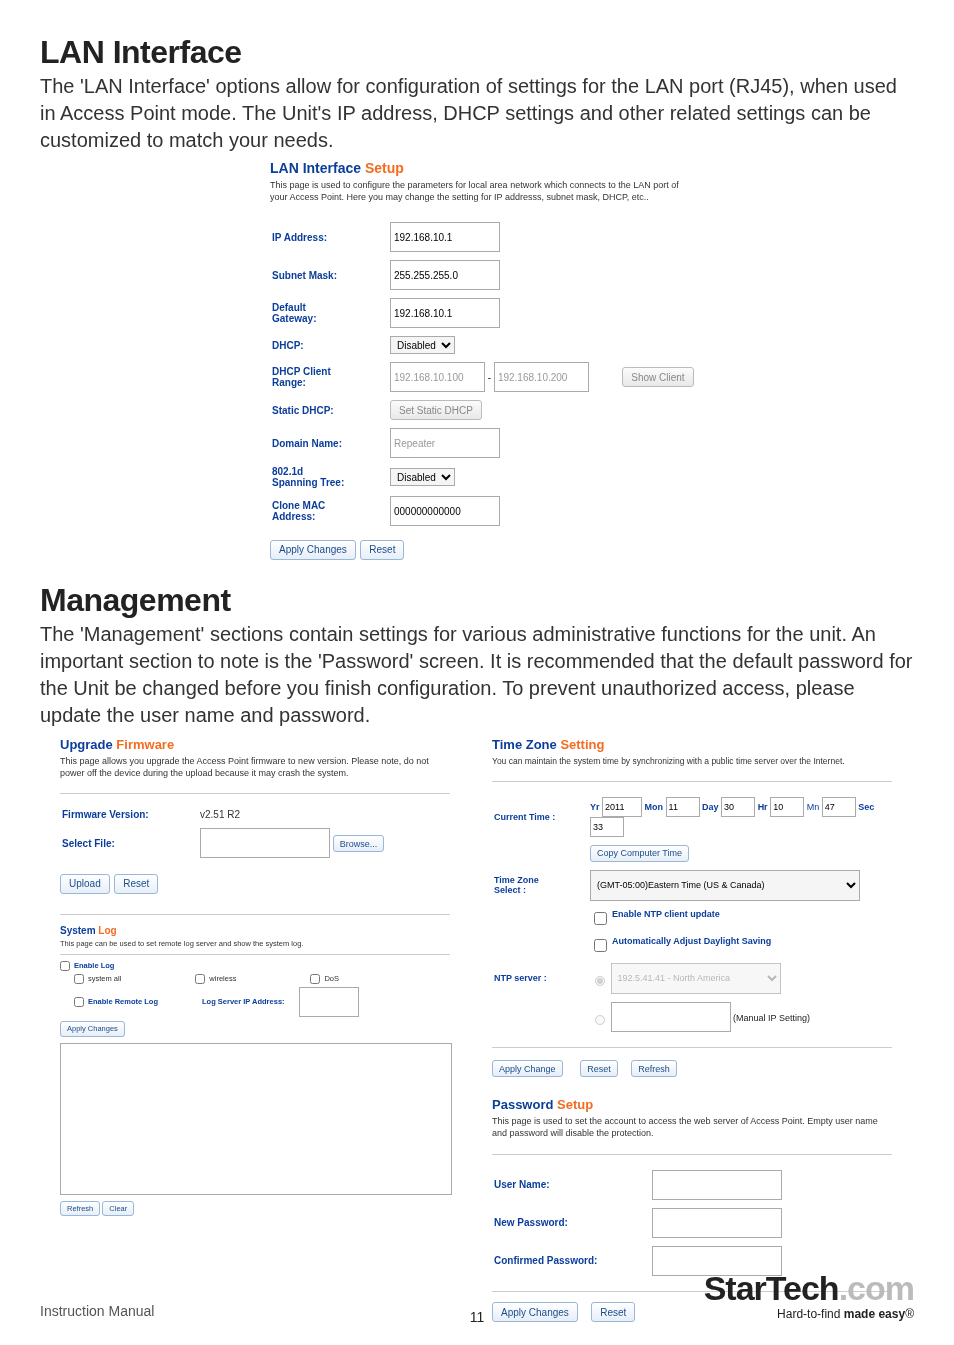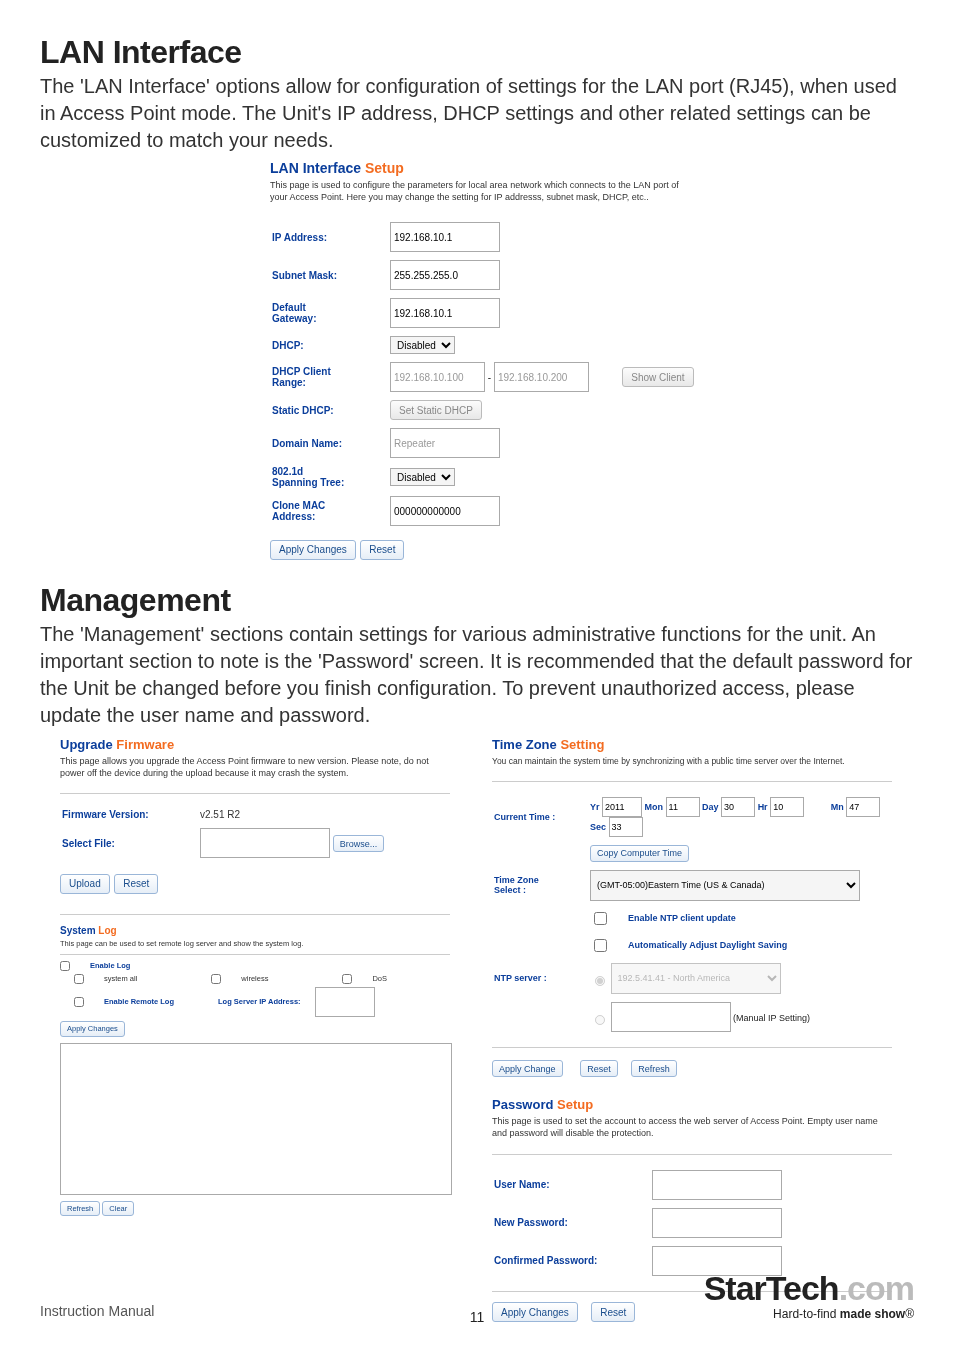--- a/index.html
+++ b/index.html
@@ -186,22 +186,21 @@
     }
     .logo-main .gray { color: #bbb; }
     .logo-tag {
       font-size: 12px;
       color: #222;
       margin-top: 2px;
     }
     .logo-tag b { font-weight: 700; }
     .checkbox-inline {
       display: inline-flex;
-      align-items: center;
-      gap: 18px;
+      gap: 2px;
     }
   </style>
 </head>
 <body>
 
 <div class="page">
 
   <h1>LAN Interface</h1>
   <p class="intro">The 'LAN Interface' options allow for configuration of settings for the LAN port (RJ45), when used in Access Point mode.  The Unit's IP address, DHCP settings and other related settings can be customized to match your needs.</p>
 
@@ -370,21 +369,21 @@
         <hr class="hr" style="width:400px;margin-left:0;">
         <table>
           <tbody>
               <tr class="tz-row">
             <td class="lbl">Current Time :</td>
             <td>
               <span style="color:#0b3e9b;font-weight:bold;">Yr</span> <input class="mini-input" style="width: 34px;" value="2011">
               <span style="color:#0b3e9b;font-weight:bold;">Mon</span> <input class="mini-input" value="11" style="">
               <span style="color:#0b3e9b;font-weight:bold;">Day</span> <input class="mini-input" value="30" style="">
               <span style="color:#0b3e9b;font-weight:bold;">Hr</span> <input class="mini-input" value="10" style="">
-              <span style="color:#0b3e9b;font-weight:bold;margin-left:24px;">Mn</span> <input class="mini-input" value="47" style="">
+              <span style="color:#0b3e9b;font-weight:normal;">Mn</span> <input class="mini-input" value="47" style="">
               <span style="color:#0b3e9b;font-weight:bold;">Sec</span> <input class="mini-input" value="33" style="">
             </td>
           </tr>
           <tr class="tz-row">
             <td></td>
             <td><button class="btn btn-small">Copy Computer Time</button></td>
           </tr>
           <tr class="tz-row">
             <td class="lbl">
               <span>Time Zone</span><br><span>Select :</span>
@@ -471,17 +470,17 @@
     </div>
   </div>
 
   <div class="footer">Instruction Manual</div>
   <div class="page-num">11</div>
   <div class="logo">
     <div class="logo-main">
       <span>StarTech</span><span class="gray">.com</span>
     </div>
     <div class="logo-tag">
-      <span>Hard-to-find </span><b>made show</b><span>®</span>
+      <span>Hard-to-find </span><b>made easy</b><span>®</span>
     </div>
   </div>
 
 </div>
 
 </body></html>

